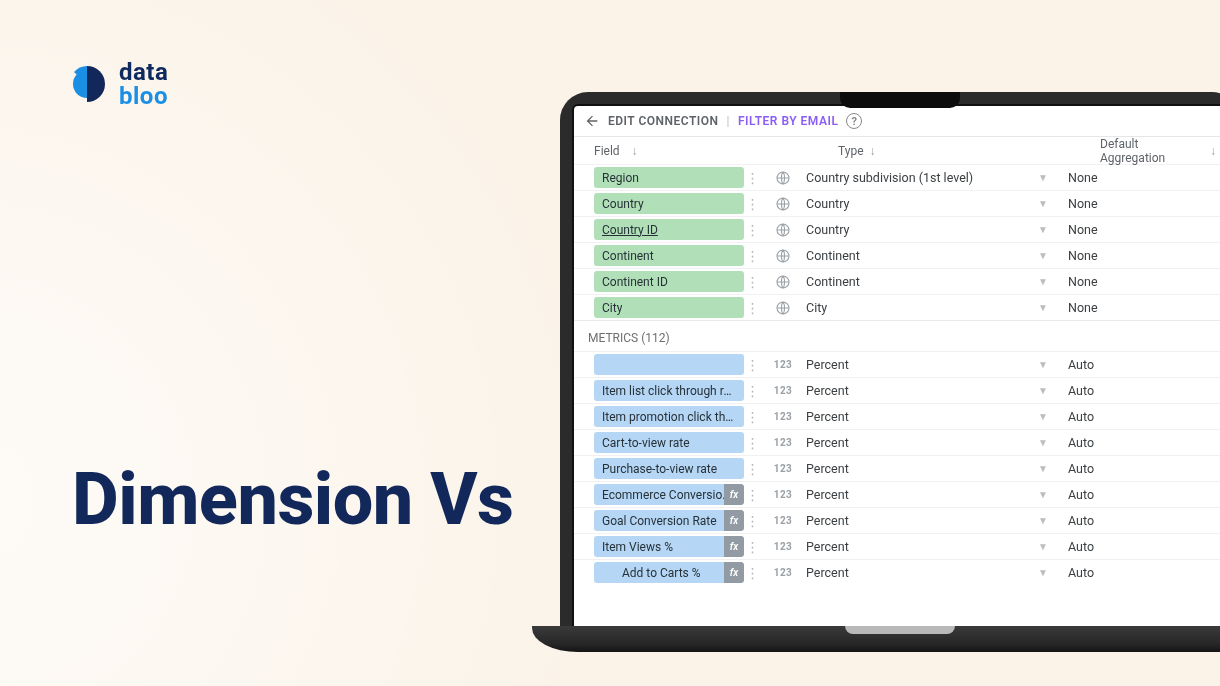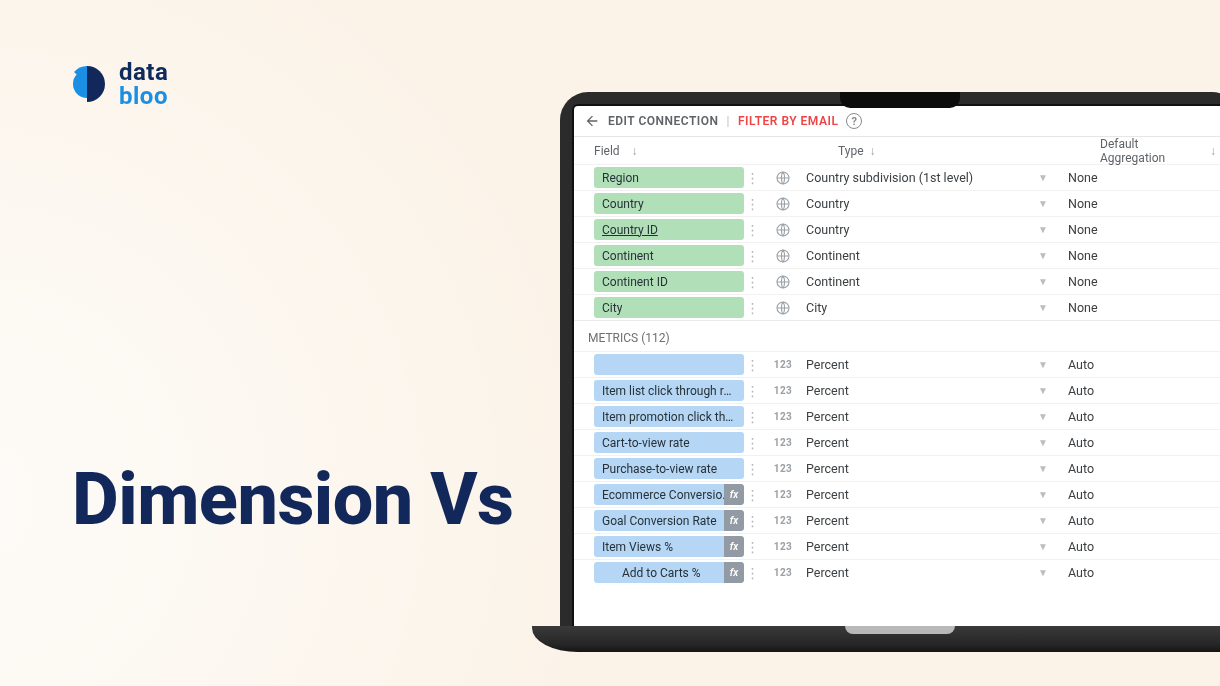--- a/index.html
+++ b/index.html
@@ -201,21 +201,21 @@
     <div class="screen">
 
       <div class="app-header">
         <span style="cursor:pointer;">
           <svg width="16" height="16" viewBox="0 0 24 24">
               <path d="M20 11H7.8l5.6-5.6L12 4l-8 8 8 8 1.4-1.4L7.8 13H20z" fill="#5f6368"></path>
             </svg>
         </span>
         <span style="cursor:pointer;">EDIT CONNECTION</span>
         <span class="sep">|</span>
-        <span style="cursor:pointer;color:#ef4444;">FILTER BY EMAIL</span>
+        <span style="cursor:pointer;color:#8b5cf6;">FILTER BY EMAIL</span>
         <span class="help-circle">?</span>
       </div>
 
       <div class="col-headers">
         <div class="col-field">
             <span>Field</span>
             <span class="arrow-down">↓</span>
           </div>
         <div class="col-menu"></div>
         <div style="width:46px"></div>

